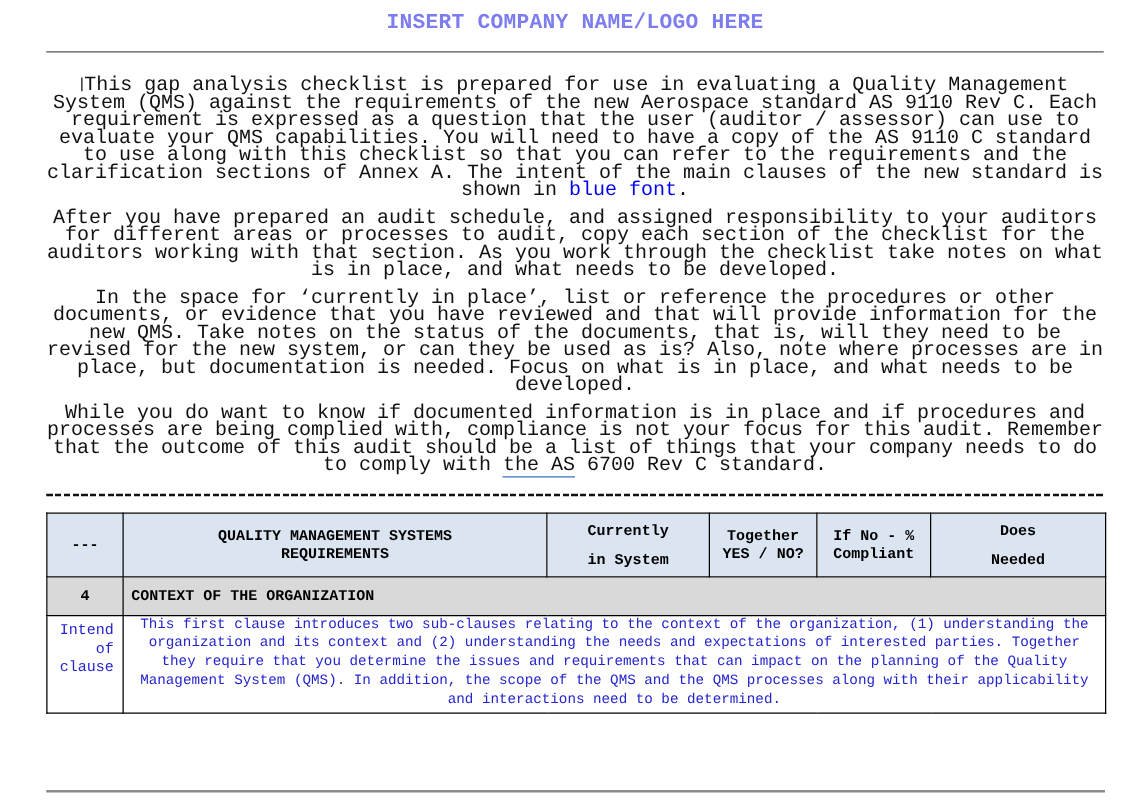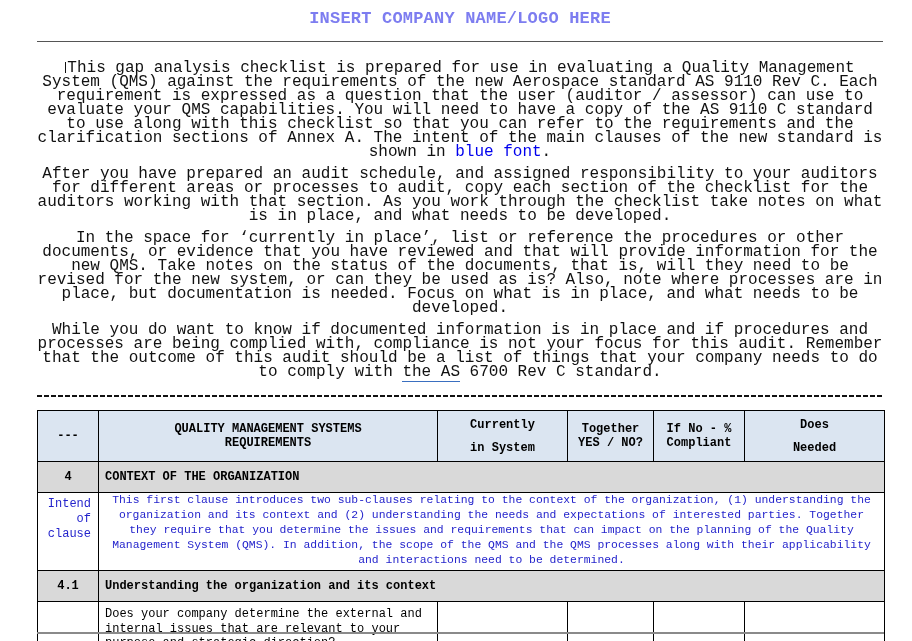--- a/index.html
+++ b/index.html
@@ -106,32 +106,20 @@
         <tr class="section">
           <td class="num">4</td>
           <td class="sect-title" colspan="5">CONTEXT OF THE ORGANIZATION</td>
         </tr>
 
         <tr class="intent">
           <td class="label">Intend of clause</td>
           <td class="itext" colspan="5">This first clause introduces two sub-clauses relating to the context of the organization, (1) understanding the organization and its context and (2) understanding the needs and expectations of interested parties. Together they require that you determine the issues and requirements that can impact on the planning of the Quality Management System (QMS). In addition, the scope of the QMS and the QMS processes along with their applicability and interactions need to be determined.</td>
         </tr>
 
-        <tr class="section">
-          <td class="num">4.1</td>
-          <td class="sect-title" colspan="5">Understanding the organization and its context</td>
-        </tr>
 
-        <tr class="q q1">
-          <td></td>
-          <td class="qtext">Does your company determine the external and internal issues that are relevant to your purpose and strategic direction?</td>
-          <td></td>
-          <td></td>
-          <td></td>
-          <td></td>
-        </tr>
 
       </tbody>
     </table>
   </div>
 
   <div class="page-edge"></div>
 </div>
 
 </body></html>

